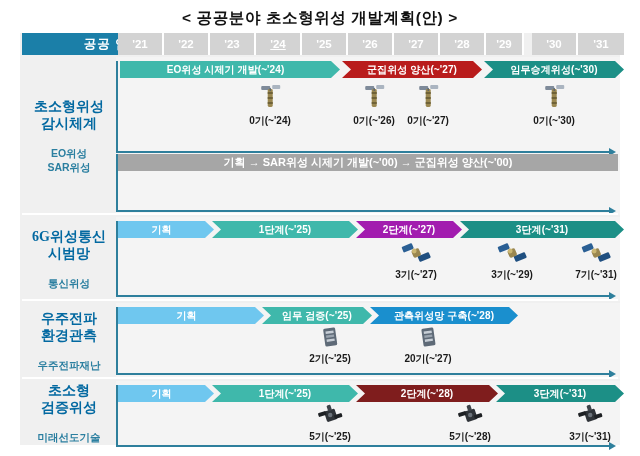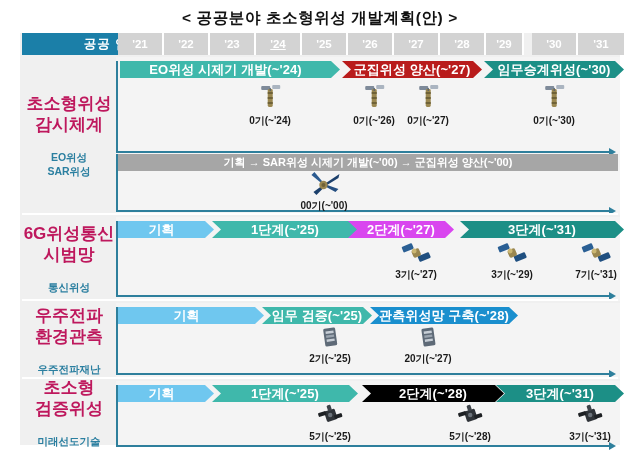--- a/index.html
+++ b/index.html
@@ -107,24 +107,25 @@
     top: 0;
     bottom: 0;
     display: flex;
     flex-direction: column;
     align-items: center;
     justify-content: center;
     text-align: center;
     line-height: 1.22;
   }
   .sec-label .main {
-    font-size: 17px;
-    font-weight: bold;
-    color: #be185d;
-    white-space: nowrap;
+    font-size: 14px;
+    font-weight: bold;
+    color: #0369a1;
+    white-space: nowrap;
+    font-family: Liberation Serif, serif;
   }
   .sec-label .sub {
     margin-top: 15px;
     font-size: 10.5px;
     font-weight: bold;
     color: #2b7fa0;
     white-space: nowrap;
   }
 
   
@@ -160,21 +161,21 @@
   }
 
   
   .chev {
     position: absolute;
     height: 17px;
     display: flex;
     align-items: center;
     justify-content: center;
     color: #ffffff;
-    font-size: 13px;
+    font-size: 10px;
     font-weight: bold;
     white-space: nowrap;
     box-sizing: border-box;
     letter-spacing: 0.1px;
   }
   .chev.arrow {
     clip-path: polygon(0% 0%, calc(100% - 9px) 0%, 100% 50%, calc(100% - 9px) 100%, 0% 100%);
     padding-right: 9px;
   }
   .chev.notch {
@@ -315,52 +316,39 @@
               <path d="M13 5 L13 8" stroke="#555f6b" stroke-width="1.2"></path>
             </svg>
           </span>
           <span class="cap">0기(~'30)</span>
         </div>
 
         <div class="flatbar" style="left:2px;top:97px;width:500px;">기획 → SAR위성 시제기 개발(~'00) → 군집위성 양산(~'00)</div>
         <div class="axis-v" style="left:0px;top:97px;height:58px;"></div>
         <div class="axis-h" style="left:0px;top:153px;width:494px;"></div>
 
-        <div class="marker" style="left:208px;top:113px;">
-          <span class="sat">
-            <svg width="32" height="28" viewBox="0 0 32 28">
-              <path d="M16 14 L31 4 L30 8 L17 16 Z" fill="#1b3f6b"></path>
-              <path d="M16 14 L30 19 L27 22 L16 16 Z" fill="#244e80"></path>
-              <path d="M16 14 L6 2 L3 5 L14 14 Z" fill="#2a5a90"></path>
-              <path d="M16 14 L5 22 L8 25 L17 16 Z" fill="#1b3f6b"></path>
-              <circle cx="15" cy="15" r="4.2" fill="#9a8750"></circle>
-              <circle cx="15" cy="15" r="2" fill="#6f6237"></circle>
-            </svg>
-          </span>
-          <span class="cap">00기(~'00)</span>
-        </div>
       </div>
 
       <div class="sec-sep" style="bottom:0;"></div>
     </div>
 
     <div class="section" style="top:184px;height:84px;">
       <div class="sec-label">
         <span class="main">6G위성통신</span>
         <span class="main">시범망</span>
         <span class="sub">통신위성</span>
       </div>
 
       <div class="pane">
         <div class="axis-v" style="left:0px;top:4px;height:76px;"></div>
         <div class="axis-h" style="left:0px;top:78px;width:494px;"></div>
 
         <div class="chev arrow" style="left:2px;top:4px;width:96px;background:#6fc7ef;">기획</div>
         <div class="chev notch" style="left:96px;top:4px;width:146px;background:#3fb8ab;">1단계(~'25)</div>
-        <div class="chev notch" style="left:232px;top:4px;width:106px;background:#d946ef;">2단계(~'27)</div>
+        <div class="chev notch" style="left:240px;top:4px;width:106px;background:#a21caf;">2단계(~'27)</div>
         <div class="chev notch" style="left:344px;top:4px;width:164px;background:#1c8f86;">3단계(~'31)</div>
 
 
         <div class="marker" style="left:300px;top:24px;">
           <span class="sat">
             <svg width="34" height="26" viewBox="0 0 34 26">
               <rect x="3" y="4" width="11" height="6" rx="1" transform="rotate(-22 8 7)" fill="#2a5f94"></rect>
               <rect x="19" y="13" width="12" height="6" rx="1" transform="rotate(-22 25 16)" fill="#1f4f80"></rect>
               <rect x="13" y="8" width="8" height="8" rx="2" transform="rotate(-22 17 12)" fill="#9a8750"></rect>
               <circle cx="15" cy="10" r="2.4" fill="#cbb773"></circle>
@@ -446,21 +434,21 @@
         <span class="main">검증위성</span>
         <span class="sub">미래선도기술</span>
       </div>
 
       <div class="pane">
         <div class="axis-v" style="left:0px;top:4px;height:62px;"></div>
         <div class="axis-h" style="left:0px;top:64px;width:494px;"></div>
 
         <div class="chev arrow" style="left:2px;top:4px;width:96px;background:#6fc7ef;">기획</div>
         <div class="chev notch" style="left:96px;top:4px;width:146px;background:#3fb8ab;">1단계(~'25)</div>
-        <div class="chev notch" style="left:246px;top:4px;width:142px;background:#000000;">2단계(~'28)</div>
+        <div class="chev notch" style="left:240px;top:4px;width:142px;background:#7f1d1d;">2단계(~'28)</div>
         <div class="chev notch" style="left:380px;top:4px;width:128px;background:#1c8f86;">3단계(~'31)</div>
 
         <div class="marker" style="left:214px;top:22px;">
           <span class="sat">
             <svg width="28" height="26" viewBox="0 0 28 26">
               <rect x="9" y="7" width="11" height="11" rx="1.6" transform="rotate(-18 14 12)" fill="#2f3338"></rect>
               <rect x="2" y="9" width="8" height="4" rx="1" transform="rotate(-18 6 11)" fill="#1d2023"></rect>
               <rect x="18" y="11" width="8" height="4" rx="1" transform="rotate(-18 22 13)" fill="#1d2023"></rect>
               <rect x="11" y="2" width="4" height="6" rx="1" transform="rotate(-18 13 5)" fill="#3d4349"></rect>
               <circle cx="14" cy="12" r="2.2" fill="#6b727a"></circle>

